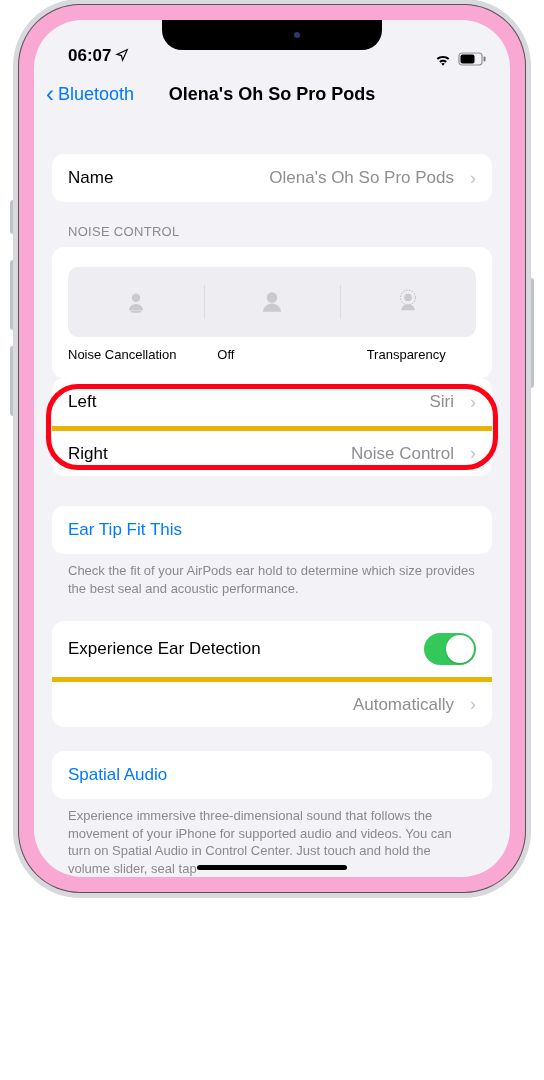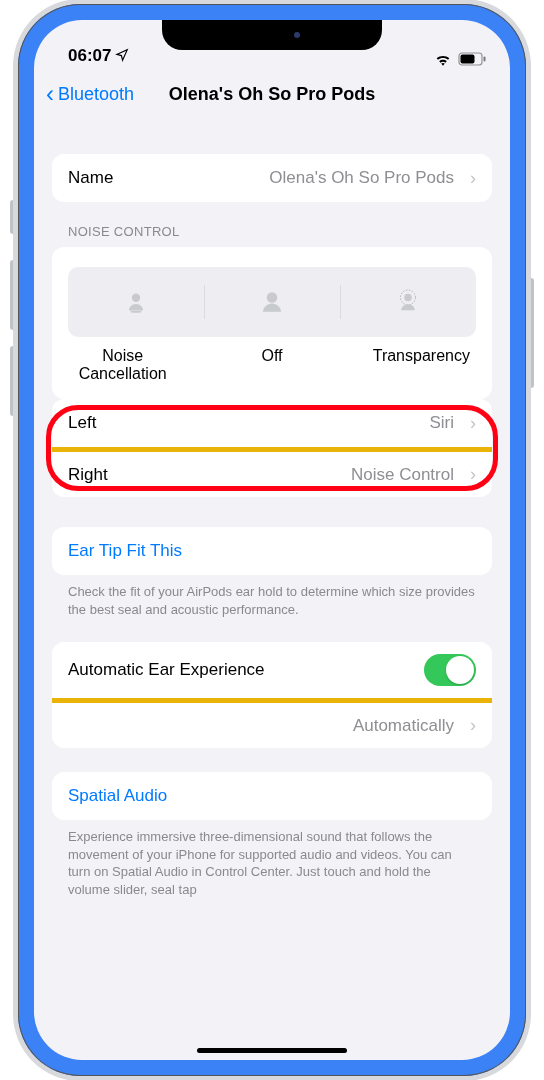--- a/index.html
+++ b/index.html
@@ -11,23 +11,23 @@
     margin: 0;
     overflow: hidden;
     position: relative;
   }
   
   .phone-frame {
     position: absolute;
     top: 4px;
     left: 18px;
     width: 508px;
-    height: 1072px;
+    height: 889px;
     border-radius: 62px;
-    background: #3b82f6;
+    background: #f9a8d4;
     box-shadow: 0 0 0 5px #d8d9dc, inset 0 0 0 1px #555;
     overflow: hidden;
   }
   .side-btn { position:absolute; background:#bfc2c6; border-radius:3px; }
   .side-btn.l1 { left:10px; top:200px; width:6px; height:34px; }
   .side-btn.l2 { left:10px; top:260px; width:6px; height:70px; }
   .side-btn.l3 { left:10px; top:346px; width:6px; height:70px; }
   .side-btn.r1 { right:10px; top:278px; width:6px; height:110px; }
 
   .screen {
@@ -159,23 +159,23 @@
   }
   .seg .opt + .opt::before {
     content:"";
     position:absolute;
     left:0; top:18px; bottom:18px;
     width:1px; background:#dcdce0;
   }
   .nc-labels {
     display:flex;
     justify-content:space-around;
-    font-size: 16px;
+    font-size: 13px;
     font-weight:500;
-    text-align:center;
+    text-align:left;
     gap:40px;
   }
   .nc-labels span { flex:1; }
 
   
   .annot {
     position:absolute;
     border: 5px solid #ff0015;
     border-radius: 32px;
     pointer-events:none;
@@ -319,21 +319,21 @@
         <div class="row">
           <span class="label blue">Ear Tip Fit This</span>
         </div>
       </div>
       <div class="section-footer">Check the fit of your AirPods ear hold to determine which size provides the best seal and acoustic performance.</div>
 
       <div style="height:24px"></div>
 
       <div class="group">
         <div class="row">
-          <span class="label">Automatic Ear Experience</span>
+          <span class="label">Experience Ear Detection</span>
           <span class="spacer"></span>
           <div class="toggle">
               <div class="knob"></div>
             </div>
         </div>
         <div class="row">
           <span class="spacer"></span>
           <span class="value">Automatically</span>
           <span class="chevron">›</span>
         </div>

